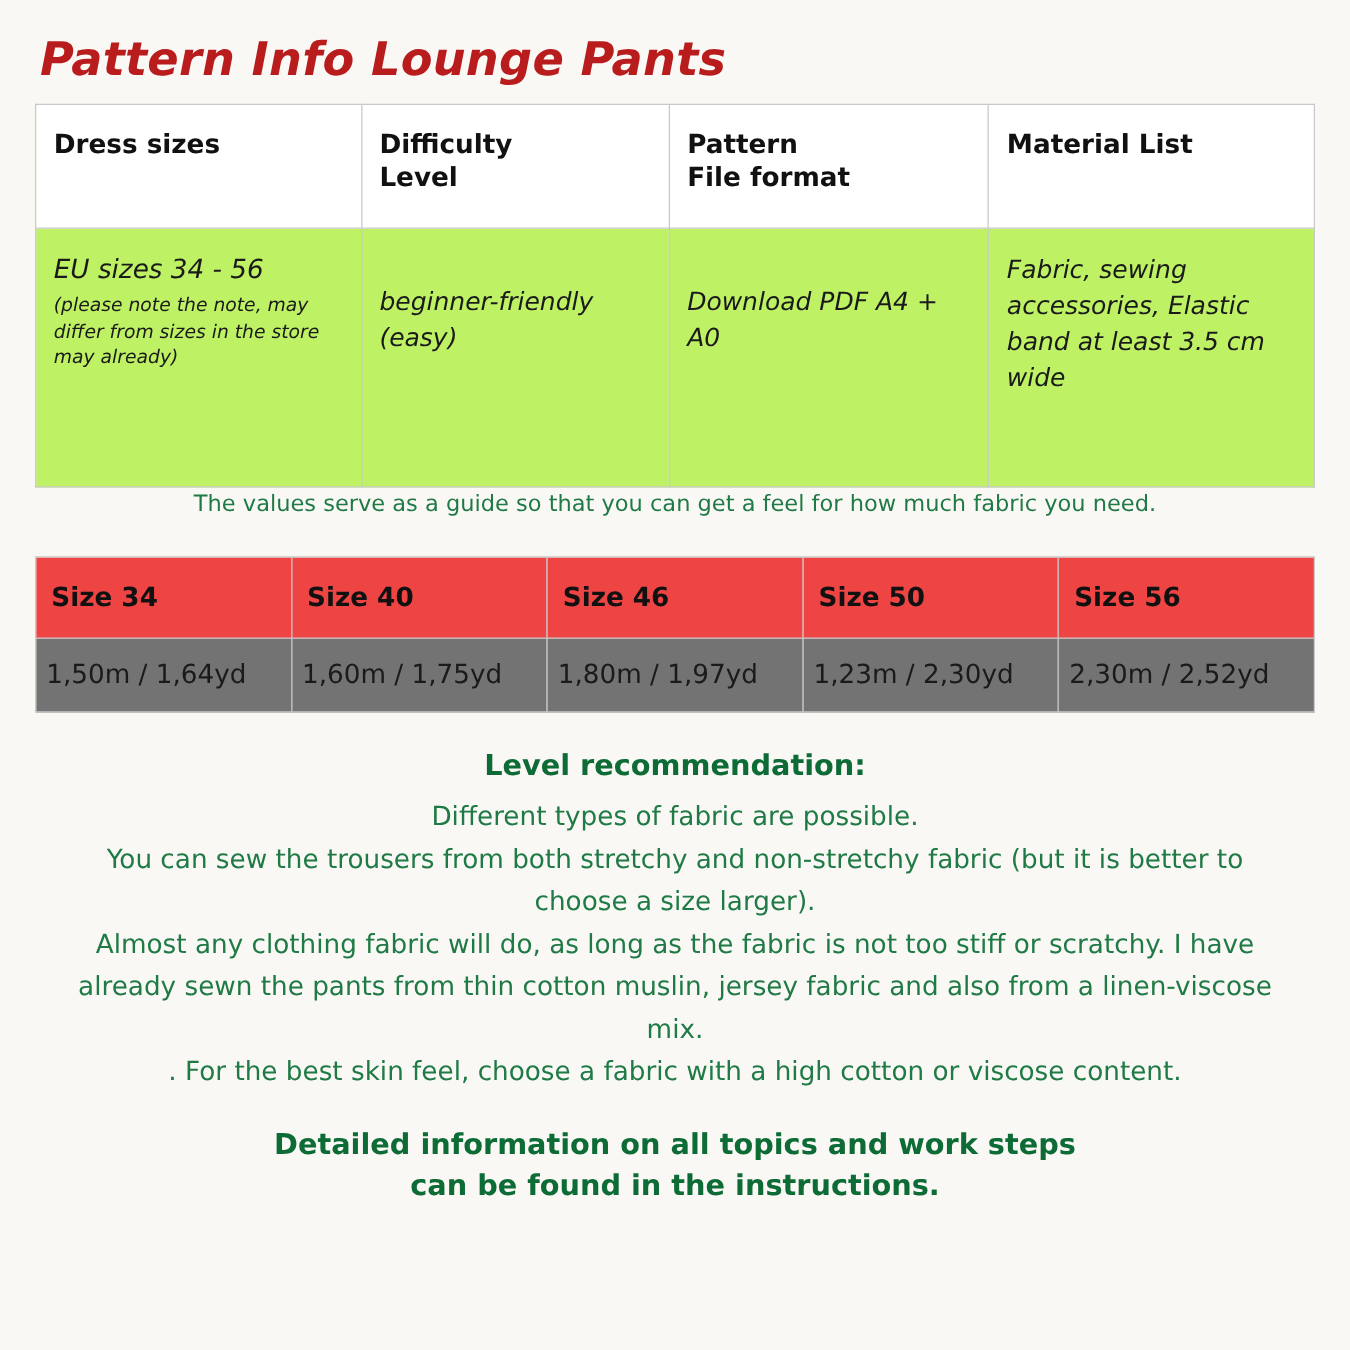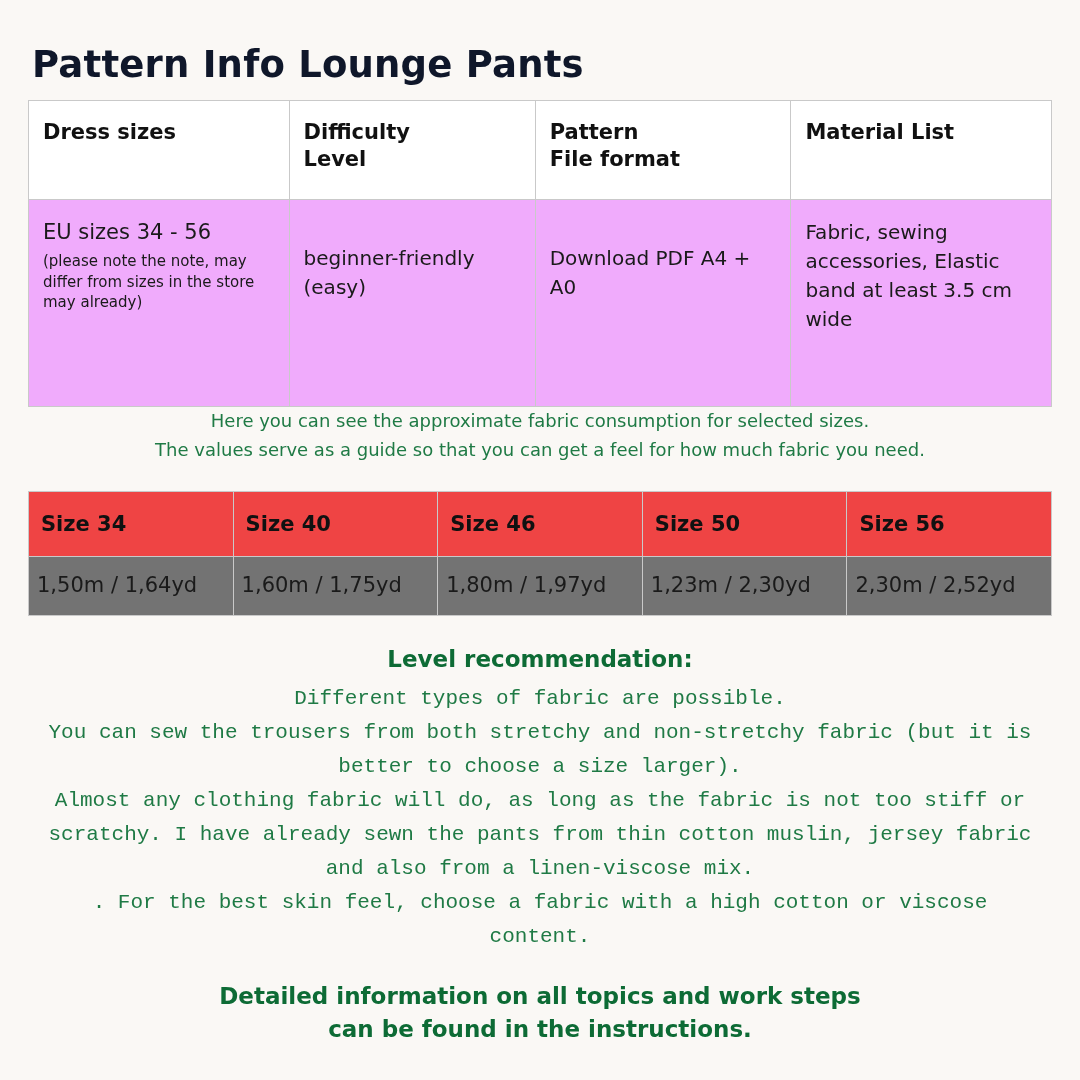--- a/index.html
+++ b/index.html
@@ -18,23 +18,24 @@
     width: 1080px;
     height: 1080px;
     box-sizing: border-box;
     padding: 22px 28px 10px 28px;
     position: relative;
   }
   .title {
     font-family: "DejaVu Sans", sans-serif;
     font-weight: bold;
     font-size: 37px;
-    color: #0f172a;
+    color: #b91c1c;
     letter-spacing: 0.2px;
-    margin: 21px 0 14px 4px;
+    margin: 4px 0 14px 4px;
+    font-style: italic;
   }
   
   table {
     border-collapse: collapse;
     width: 100%;
     table-layout: fixed;
   }
   .info-table {
     border: 1px solid #c9c9c9;
   }
@@ -48,26 +49,27 @@
     background: #ffffff;
     padding: 18px 3px 20px 14px;
     font-family: "DejaVu Sans", sans-serif;
     font-weight: bold;
     font-size: 21px;
     line-height: 1.3;
     color: #111;
     height: 60px;
   }
   .info-table tbody td {
-    background: #f0abfc;
+    background: #bef264;
     padding: 18px 14px 22px 14px;
     font-size: 20px;
     line-height: 1.45;
     color: #1a1a1a;
     height: 140px;
+    font-style: italic;
   }
   .cell-main {
     font-size: 21px;
     line-height: 1.4;
   }
   .cell-sub {
     font-size: 15px;
     line-height: 1.35;
     margin-top: 4px;
     color: #1a1a1a;
@@ -126,21 +128,20 @@
     font-weight: bold;
     font-size: 23px;
     margin: 30px 0 10px 0;
   }
   .rec-body {
     text-align: center;
     color: #1f7a45;
     font-size: 21px;
     line-height: 1.62;
     padding: 0 18px;
-    font-family: Liberation Mono, monospace;
   }
   .rec-body p {
     margin: 0;
   }
   .footer-note {
     text-align: center;
     color: #0d6b35;
     font-weight: bold;
     font-size: 23px;
     line-height: 1.45;
@@ -185,21 +186,20 @@
         <td class="pad-mid lh-wide">
           <span>Download PDF A4 + A0</span>
         </td>
         <td class="lh-wide">
           <span>Fabric, sewing accessories, Elastic band at least 3.5 cm wide</span>
         </td>
       </tr>
     </tbody>
   </table>
 
-  <div class="section-sub">Here you can see the approximate fabric consumption for selected sizes.</div>
   <div class="section-sub">The values serve as a guide so that you can get a feel for  how much fabric you need.</div>
 
   <div class="sizes-wrap">
     <table class="sizes-table">
       <thead>
         <tr>
           <th>Size 34</th>
           <th>Size 40</th>
           <th>Size 46</th>
           <th>Size 50</th>

